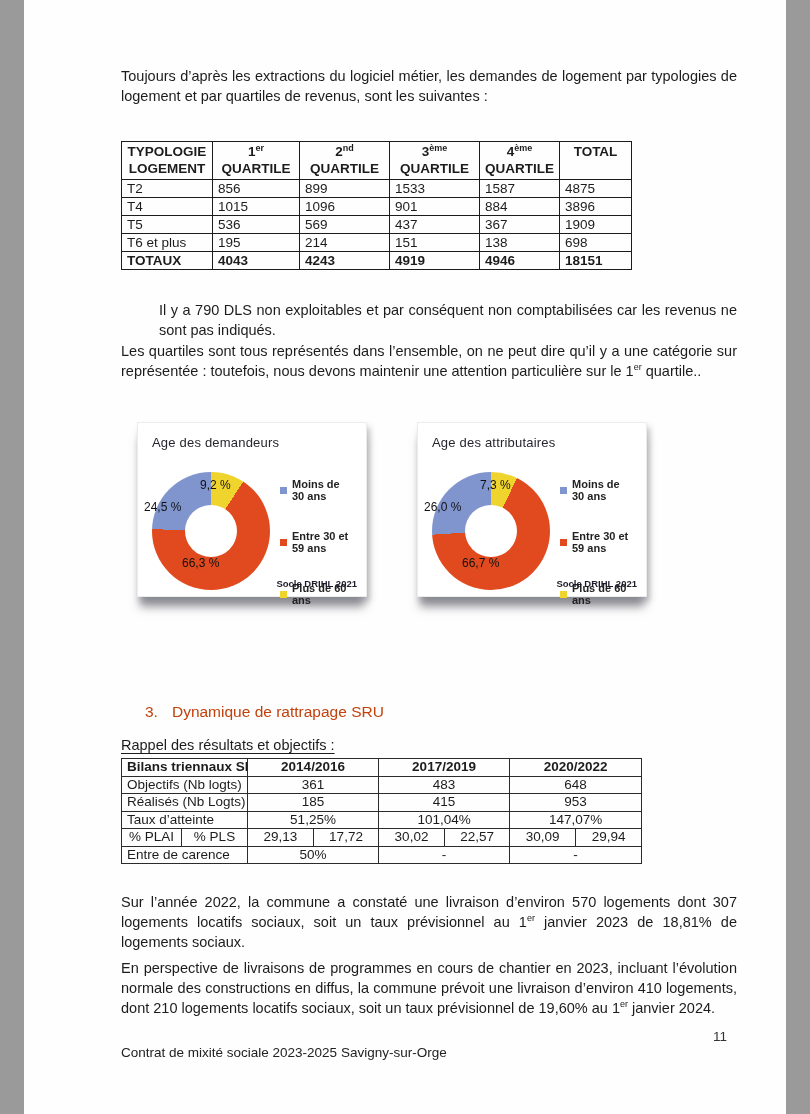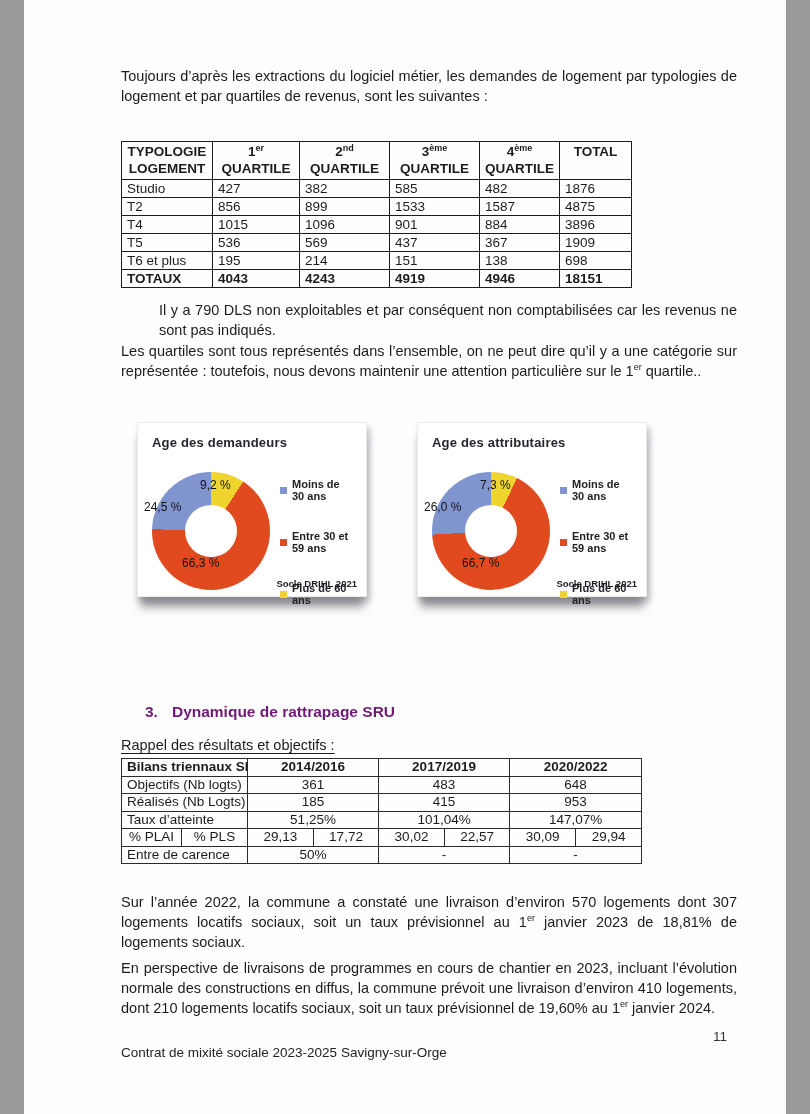--- a/index.html
+++ b/index.html
@@ -23,35 +23,35 @@
   table.t2 td.lab{text-align:left;}
   table.t2 td.ctr{text-align:center;}
   table.t2 td.hd{font-weight:bold;text-align:center;}
   table.t2 td.hdl{font-weight:bold;text-align:center;}
 
   
   .charts-row{display:flex;gap:50px;}
   .chart-card{position:relative;width:230px;height:175px;background:#ffffff;
         border:1px solid #ececec;box-sizing:border-box;padding:12px 12px 8px 14px;
         box-shadow:3px 5px 6px rgba(110,110,120,.40),0 13px 9px -3px rgba(75,75,85,.55);}
-  .chart-title{font-size:13px;font-weight:bold;color:#26262e;letter-spacing:.2px;}
+  .chart-title{font-size:13px;font-weight:normal;color:#26262e;letter-spacing:.2px;}
   .chart-body{display:flex;margin-top:6px;}
   .donut{position:relative;width:118px;height:118px;border-radius:50%;margin-top:16px;flex:0 0 auto;}
   .donut::after{content:"";position:absolute;left:33px;top:33px;width:52px;height:52px;
         border-radius:50%;background:#fff;}
   .pct{position:absolute;font-size:12px;color:#111;z-index:2;white-space:nowrap;}
   .pct-top{left:48px;top:6px;}
   .pct-left{left:-8px;top:28px;}
   .pct-bottom{left:30px;top:84px;}
   .legend{display:flex;flex-direction:column;gap:28px;margin-left:10px;margin-top:22px;}
   .legend-item{display:flex;align-items:center;font-size:11px;color:#222;font-weight:bold;}
   .legend-marker{width:7px;height:7px;margin-right:5px;flex:0 0 auto;}
   .chart-source{position:absolute;right:9px;bottom:7px;font-size:9.5px;font-weight:bold;color:#1c1c2a;}
 
-  .heading{font-size:15.5px;font-weight:bold;color:#701a75;}
+  .heading{font-size:15.5px;font-weight:normal;color:#c2410c;}
   .heading .num{margin-right:14px;}
   .rappel{font-size:14.5px;text-decoration:underline;text-underline-offset:3px;}
   .footer-text{font-size:13.5px;color:#222;}
   .page-num{font-size:13.5px;color:#333;}
 </style>
 </head>
 <body>
 
 <div class="page">
 
@@ -87,28 +87,20 @@
         <th>
           <div><span>4</span><sup>ème</sup></div>
           <div>QUARTILE</div>
         </th>
         <th>
           <div>TOTAL</div>
         </th>
       </tr>
     </thead>
     <tbody>
-      <tr>
-        <td>Studio</td>
-        <td>427</td>
-        <td>382</td>
-        <td>585</td>
-        <td>482</td>
-        <td>1876</td>
-      </tr>
       <tr>
         <td>T2</td>
         <td>856</td>
         <td>899</td>
         <td>1533</td>
         <td>1587</td>
         <td>4875</td>
       </tr>
       <tr>
         <td>T4</td>

